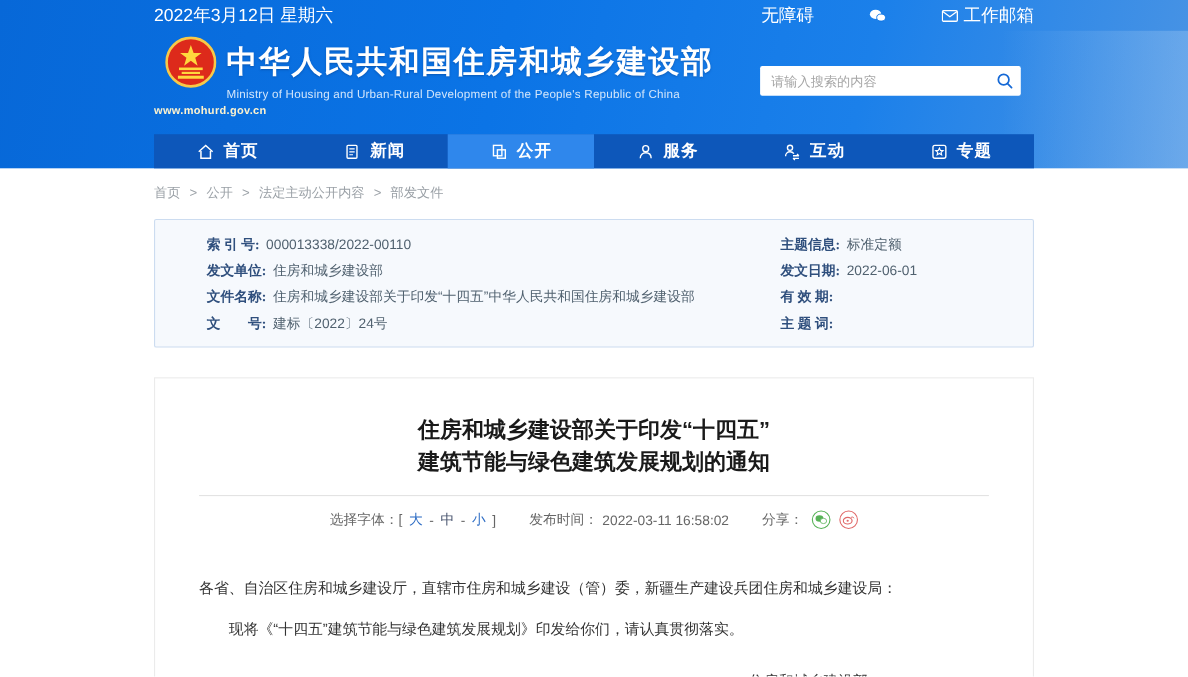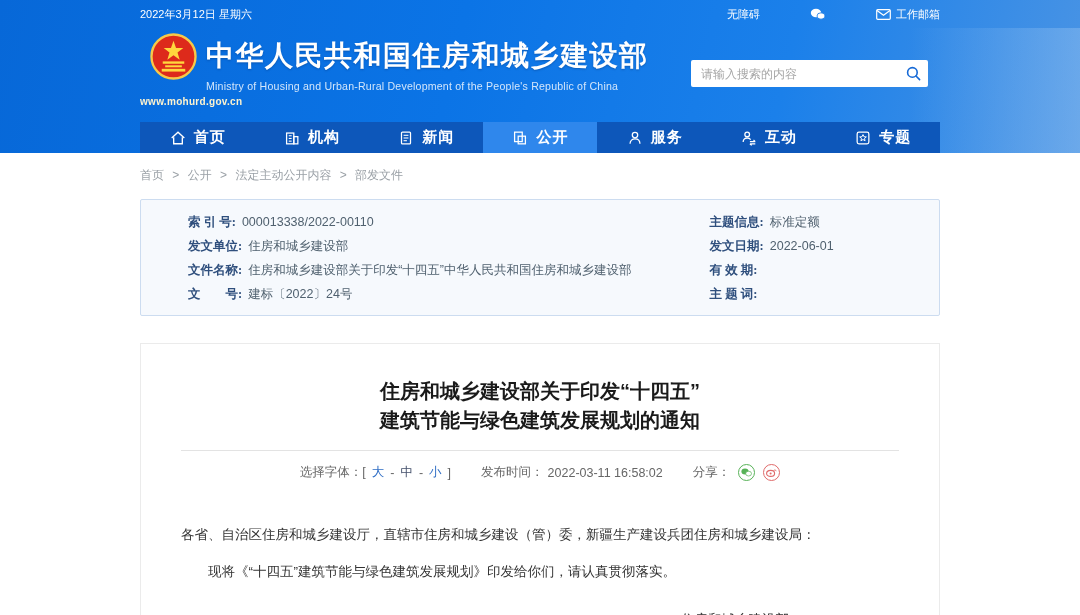--- a/index.html
+++ b/index.html
@@ -8,21 +8,21 @@
 
   .col { width:800px; margin:0 auto; position:relative; }
 
   
   .top-region { height:153px; position:relative;
     background:linear-gradient(103deg,#0768d8 0%,#0b74e6 42%,#1b80ea 72%,#4a94e4 100%); }
   .top-region::before { content:""; position:absolute; right:0; top:28px; width:170px; height:125px;
     background:linear-gradient(90deg,rgba(255,255,255,0) 0%,rgba(195,223,250,0.28) 100%); pointer-events:none; }
 
   .topbar { height:28px; display:flex; align-items:center; justify-content:space-between;
-            color:#ffffff; font-size:11px; }
+            color:#ffffff; font-size:16px; }
   .topbar-right { display:flex; align-items:center; gap:10px; }
   .topbar-right .lnk { cursor:pointer; display:flex; align-items:center; gap:5px;margin-left:40px; }
 
   
   .header { height:94px; position:relative; }
   .emblem { position:absolute; left:10px; top:5px; width:47px; height:47px; }
   .site-url { position:absolute; left:0px; top:68px; font-size:10px; font-weight:bold;
               color:#fdf3cf; letter-spacing:0.3px; }
   .site-titles { position:absolute; left:66px; top:9px; }
   .site-name { color:#ffffff; font-size:28px; font-weight:bold; letter-spacing:1.5px;
@@ -132,30 +132,20 @@
       </div>
     </div>
 
     <div class="nav">
       <div class="nav-item">
         <svg width="18" height="18" viewBox="0 0 20 20">
           <path d="M3 10 L10 3.6 L17 10" fill="none" stroke="#fff" stroke-width="1.5"></path>
           <path d="M5.2 9.2 V16.4 H14.8 V9.2" fill="none" stroke="#fff" stroke-width="1.5"></path>
         </svg>
         <span>首页</span>
-      </div>
-      <div class="nav-item">
-        <svg width="18" height="18" viewBox="0 0 20 20">
-          <rect x="4" y="4.5" width="8" height="12" fill="none" stroke="#fff" stroke-width="1.4"></rect>
-          <rect x="12" y="8.5" width="4.5" height="8" fill="none" stroke="#fff" stroke-width="1.4"></rect>
-          <line x1="6.4" y1="7.5" x2="9.6" y2="7.5" stroke="#fff" stroke-width="1.2"></line>
-          <line x1="6.4" y1="10.5" x2="9.6" y2="10.5" stroke="#fff" stroke-width="1.2"></line>
-          <line x1="6.4" y1="13.5" x2="9.6" y2="13.5" stroke="#fff" stroke-width="1.2"></line>
-        </svg>
-        <span>机构</span>
       </div>
       <div class="nav-item">
         <svg width="18" height="18" viewBox="0 0 20 20">
           <rect x="5" y="3.5" width="10" height="13" rx="1" fill="none" stroke="#fff" stroke-width="1.4"></rect>
           <line x1="7.3" y1="7" x2="12.7" y2="7" stroke="#fff" stroke-width="1.2"></line>
           <line x1="7.3" y1="10" x2="12.7" y2="10" stroke="#fff" stroke-width="1.2"></line>
           <line x1="7.3" y1="13" x2="11" y2="13" stroke="#fff" stroke-width="1.2"></line>
         </svg>
         <span>新闻</span>
       </div>

